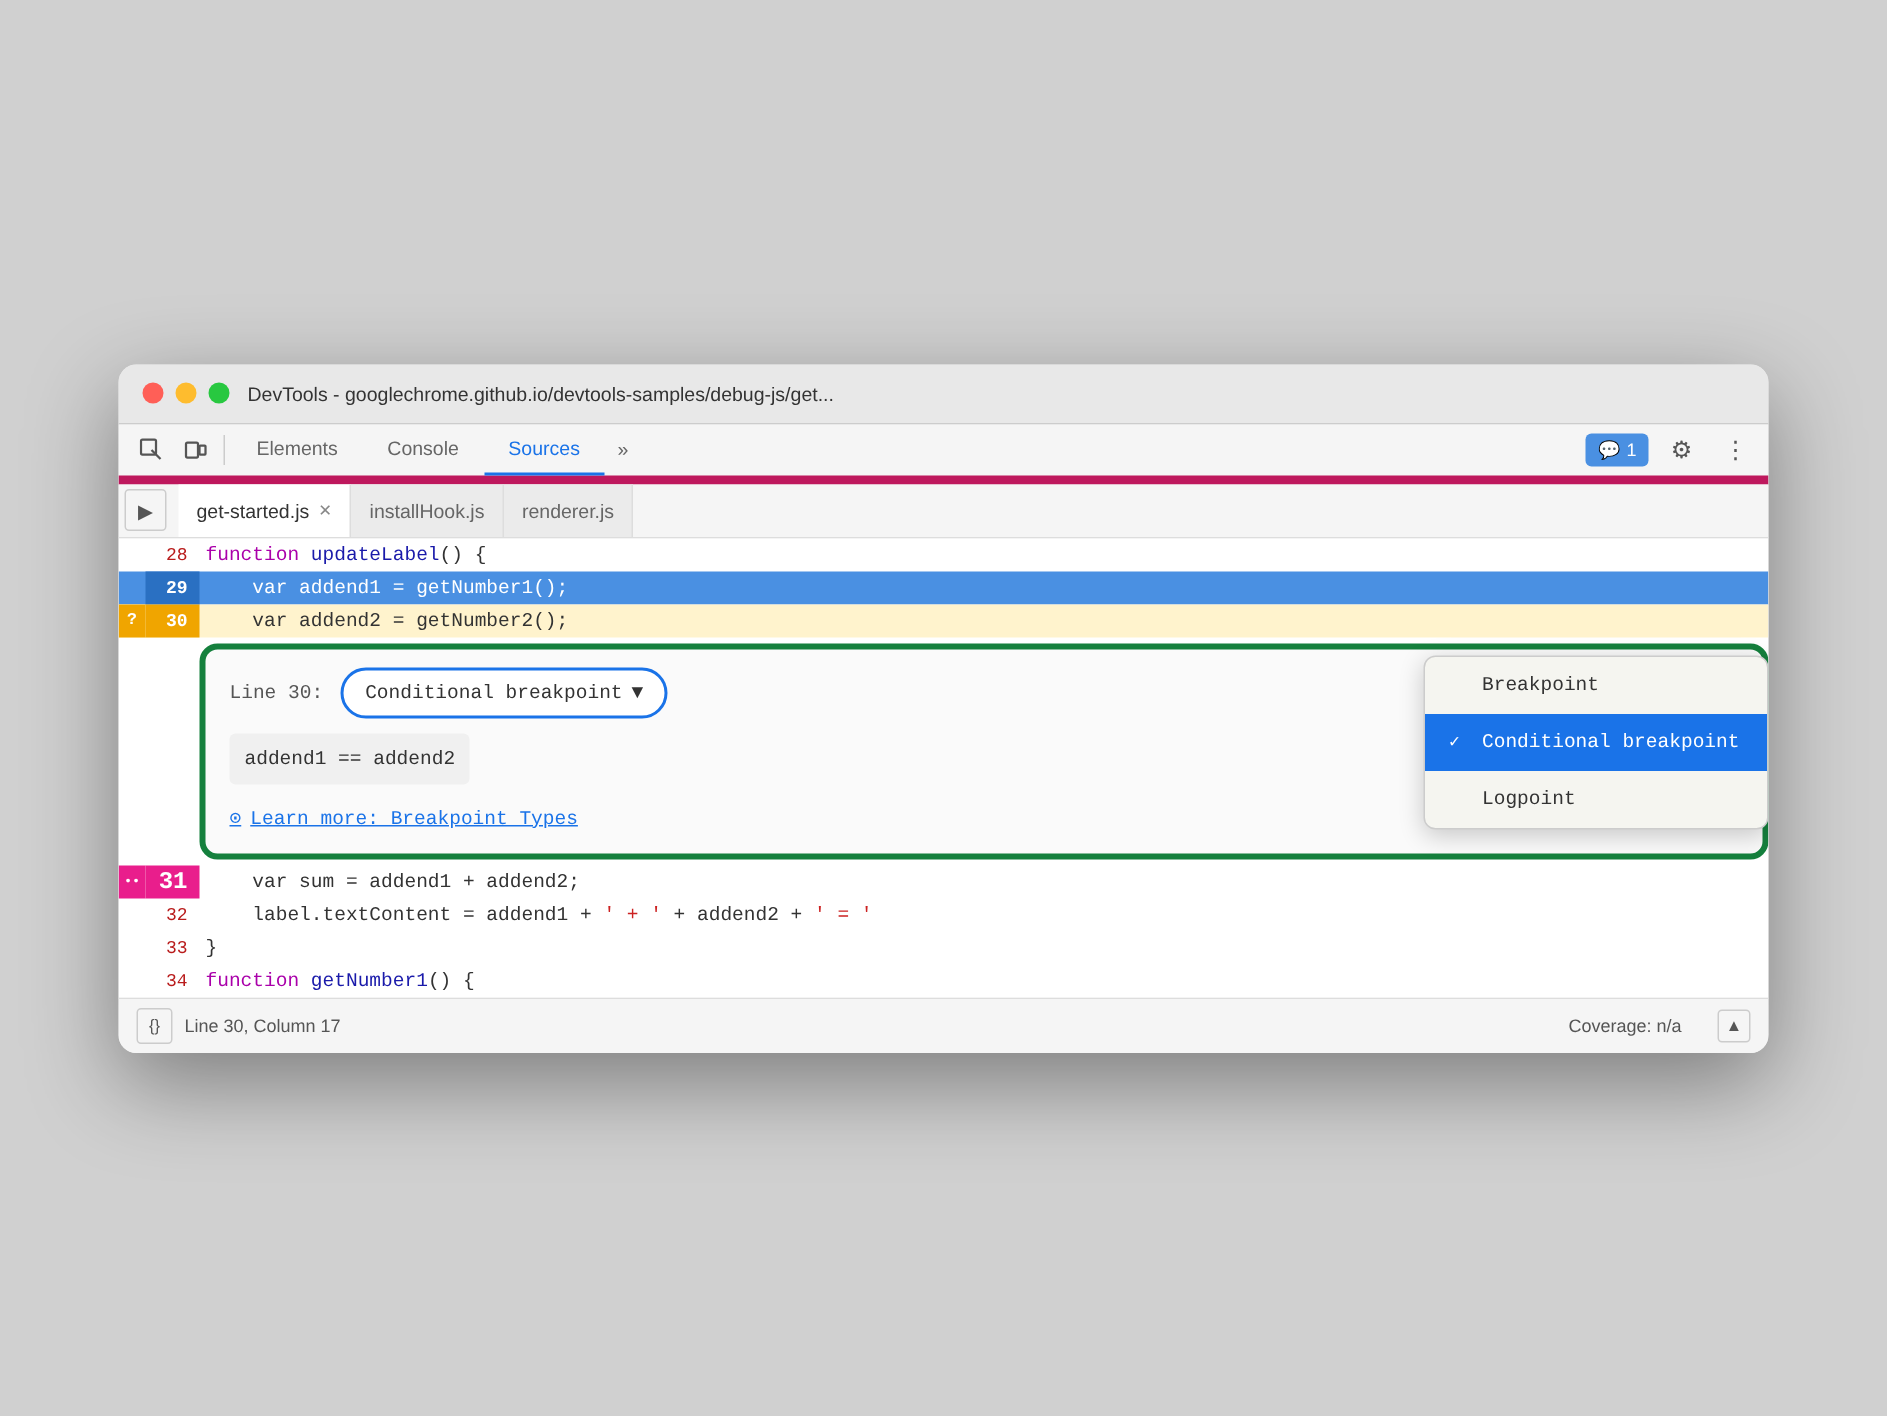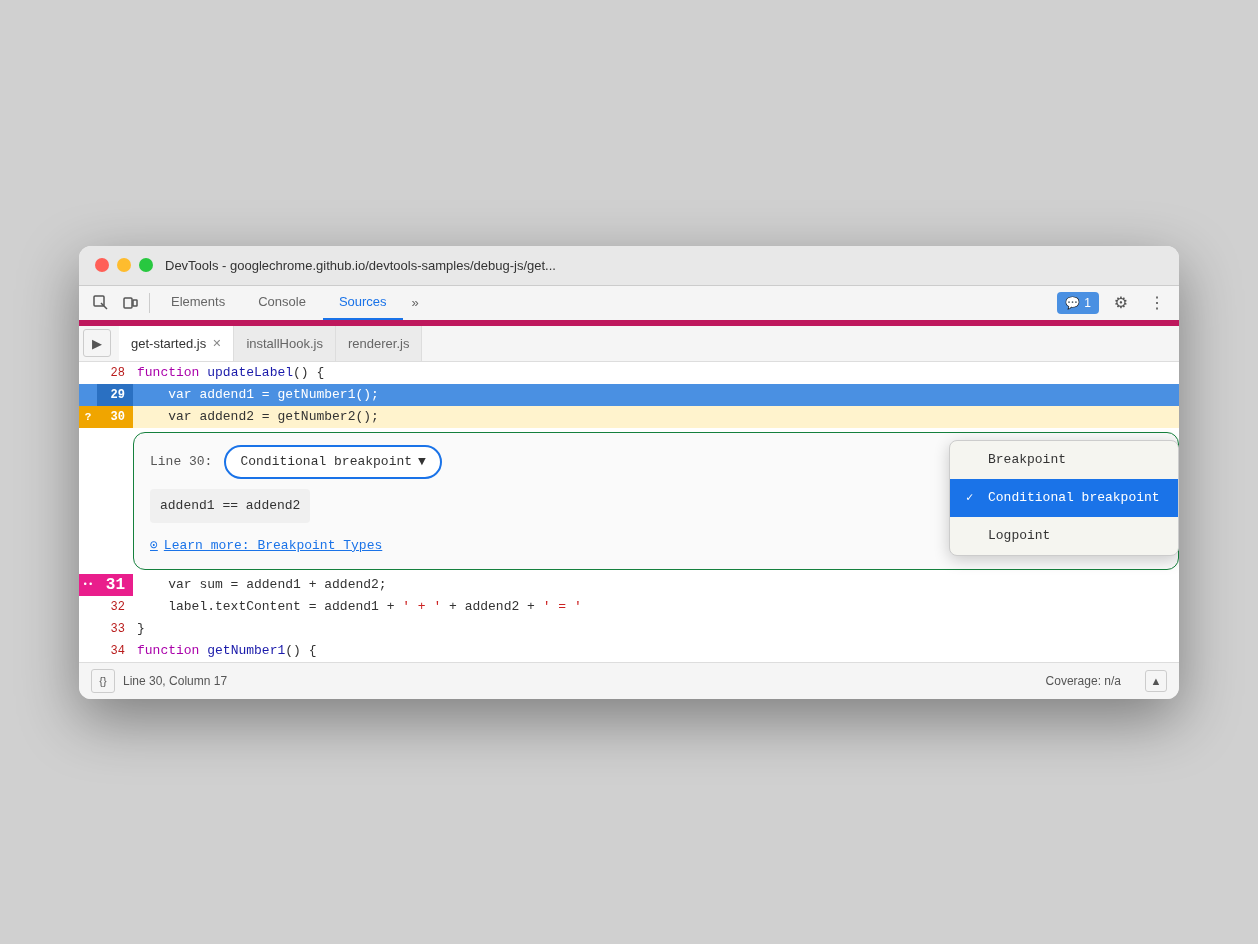--- a/index.html
+++ b/index.html
@@ -250,21 +250,21 @@
       color: #333;
     }
 
     .kw { color: #aa00aa; font-weight: normal; }
     .fn { color: #1a1aaa; margin-top: 20px; }
     .str { color: #cc2222; }
 
     
     .bp-dialog {
       background: #fafafa;
-      border: 1px solid #15803d;
+      border: 4px solid #15803d;
       border-radius: 12px;
       margin: 4px 0 4px 54px;
       padding: 12px 16px;
       position: relative;
     }
 
     .bp-header {
       display: flex;
       align-items: center;
       gap: 12px;

